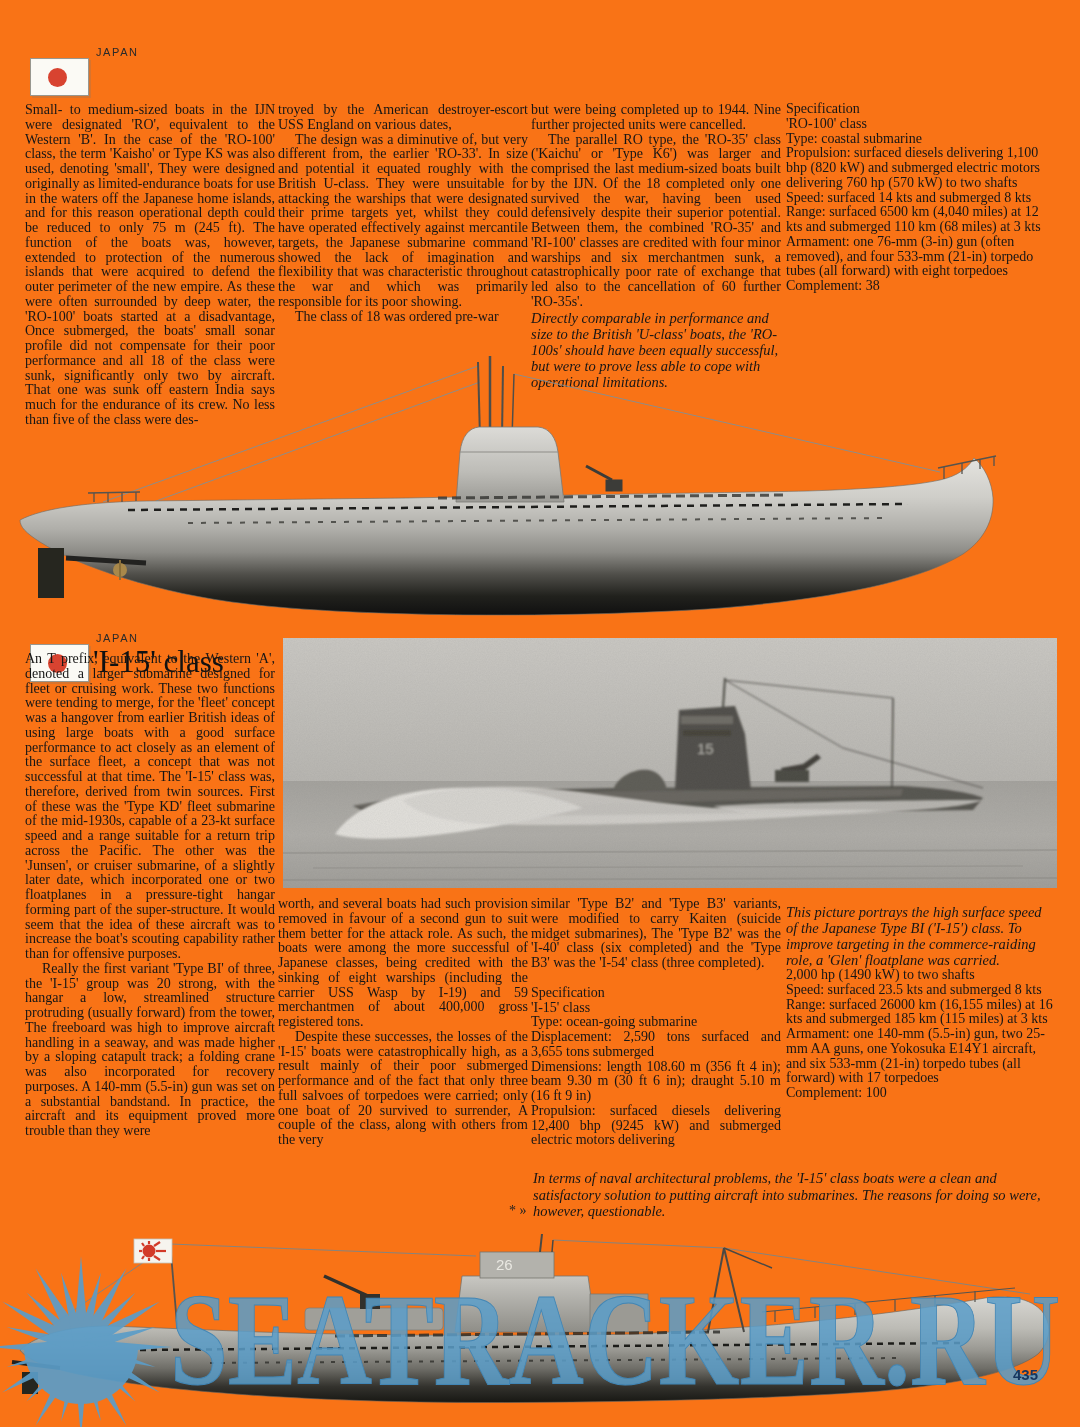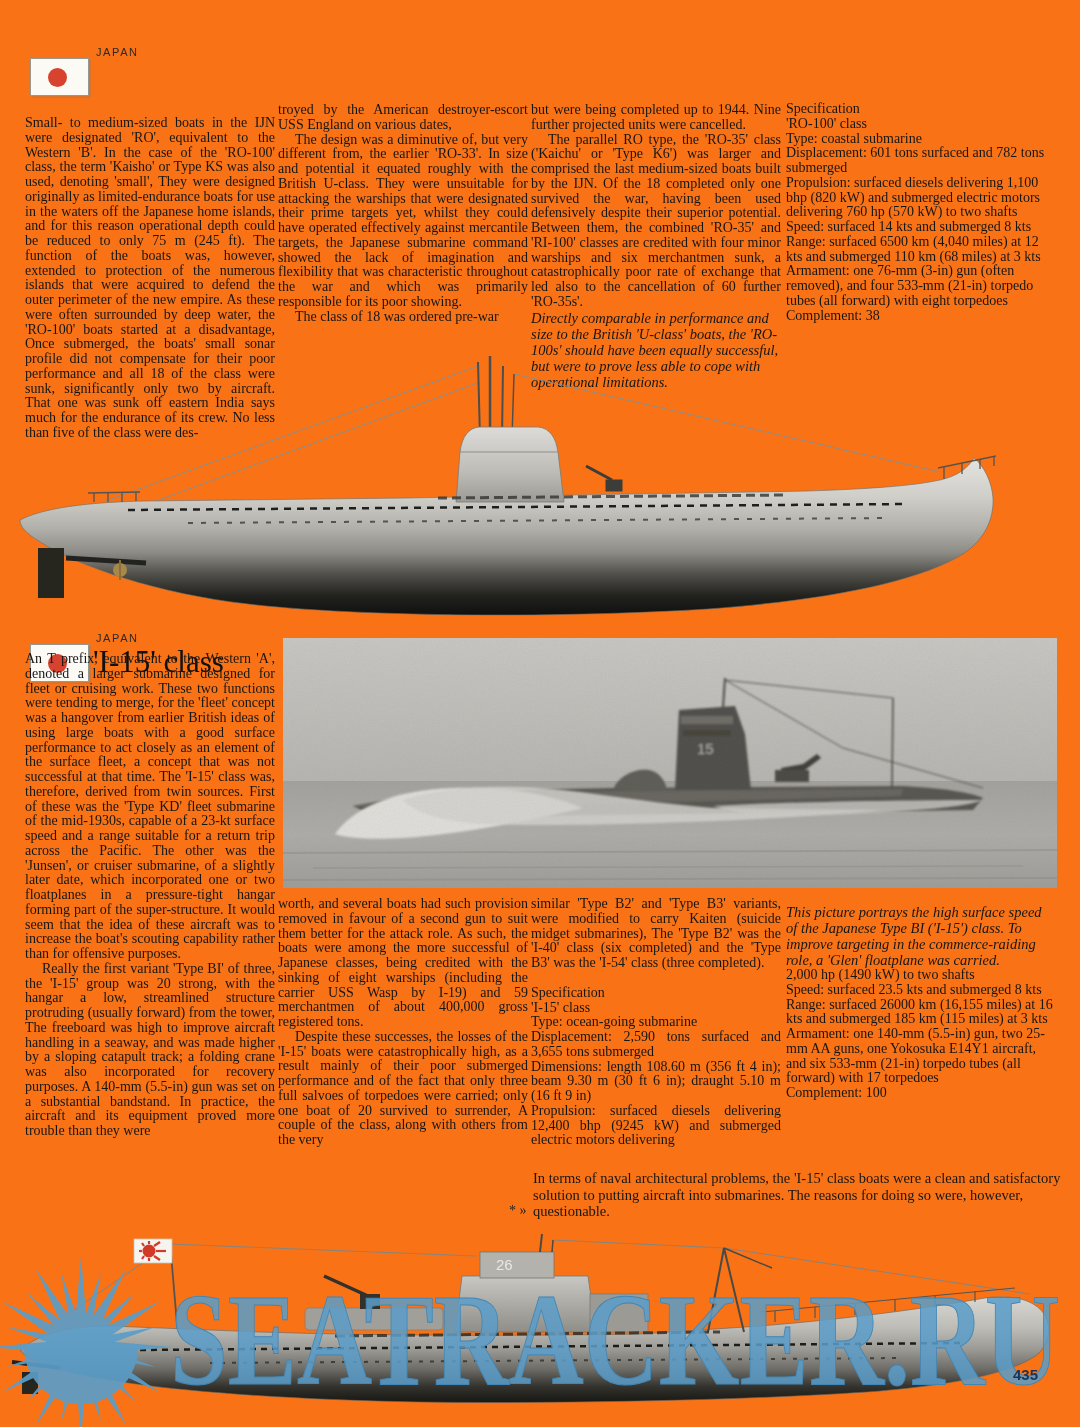--- a/index.html
+++ b/index.html
@@ -22,21 +22,21 @@
               text-align:justify; }
   .body-col p { margin:0; }
   .body-col p.ind { text-indent:17px; }
   .spec-col { position:absolute; width:272px; font-size:14px; line-height:14.75px; }
   .spec-col div { margin:0; }
   .caption { font-style:italic; text-align:left; font-size:14.5px; line-height:16px; }
   .gap { margin-top:15px; }
   .gap-sm { margin-top:13px; }
 
   .bottom-caption { position:absolute; left:533px; top:1170px; width:528px;
-                    font-size:14.5px; line-height:16.5px; }
+                    font-style:italic; font-size:14.5px; line-height:16.5px; }
   .bottom-marker { position:absolute; left:509px; top:1203px; font-size:14px; color:#222; }
 
   .illus { position:absolute; pointer-events:none; }
   .photo { position:absolute; left:283px; top:638px; width:774px; height:250px; }
 
   .watermark-svg { position:absolute; left:170px; top:1268px; }
   .starburst { position:absolute; left:-14px; top:1252px; }
   .page-number { position:absolute; left:1013px; top:1366px;
                  font-family:"Liberation Sans", sans-serif; font-size:15px;
                  color:#16355e; font-weight:bold; }
@@ -44,38 +44,37 @@
 </head>
 <body>
 
 <div class="page">
 
   <div class="flag" style="left:30px; top:58px;">
     <span class="disc"></span>
   </div>
   <div class="country" style="left:96px; top:46px;">JAPAN</div>
 
-  <div class="body-col" style="left:25px; top:116px;">
+  <div class="body-col" style="left:25px; top:103px;">
     <p>Small- to medium-sized boats in the IJN were designated 'RO', equivalent to the Western 'B'. In the case of the 'RO-100' class, the term 'Kaisho' or Type KS was also used, denoting 'small', They were designed originally as limited-endurance boats for use in the waters off the Japanese home islands, and for this reason operational depth could be reduced to only 75 m (245 ft). The function of the boats was, however, extended to protection of the numerous islands that were acquired to defend the outer perimeter of the new empire. As these were often surrounded by deep water, the 'RO-100' boats started at a disadvantage, Once submerged, the boats' small sonar profile did not compensate for their poor performance and all 18 of the class were sunk, significantly only two by aircraft. That one was sunk off eastern India says much for the endurance of its crew. No less than five of the class were des-</p>
   </div>
   <div class="body-col" style="left:278px; top:103px;">
     <p>troyed by the American destroyer-escort USS England on various dates,</p>
     <p class="ind">The design was a diminutive of, but very different from, the earlier 'RO-33'. In size and potential it equated roughly with the British U-class. They were unsuitable for attacking the warships that were designated their prime targets yet, whilst they could have operated effectively against mercantile targets, the Japanese submarine command showed the lack of imagination and flexibility that was characteristic throughout the war and which was primarily responsible for its poor showing.</p>
     <p class="ind">The class of 18 was ordered pre-war</p>
   </div>
   <div class="body-col" style="left:531px; top:103px;">
     <p>but were being completed up to 1944. Nine further projected units were cancelled.</p>
     <p class="ind">The parallel RO type, the 'RO-35' class ('Kaichu' or 'Type K6') was larger and comprised the last medium-sized boats built by the IJN. Of the 18 completed only one survived the war, having been used defensively despite their superior potential. Between them, the combined 'RO-35' and 'RI-100' classes are credited with four minor warships and six merchantmen sunk, a catastrophically poor rate of exchange that led also to the cancellation of 60 further 'RO-35s'.</p>
     <p class="caption gap">Directly comparable in performance and size to the British 'U-class' boats, the 'RO-100s' should have been equally successful, but were to prove less able to cope with operational limitations.</p>
   </div>
   <div class="spec-col" style="left:786px; top:102px;">
     <div>Specification</div>
     <div>'RO-100' class</div>
     <div>Type: coastal submarine</div>
-    <div>Displacement: 601 tons surfaced and 782 tons submerged</div>
     <div>Propulsion: surfaced diesels delivering 1,100 bhp (820 kW) and submerged electric motors delivering 760 hp (570 kW) to two shafts</div>
     <div>Speed: surfaced 14 kts and submerged 8 kts</div>
     <div>Range: surfaced 6500 km (4,040 miles) at 12 kts and submerged 110 km (68 miles) at 3 kts</div>
     <div>Armament: one 76-mm (3-in) gun (often removed), and four 533-mm (21-in) torpedo tubes (all forward) with eight torpedoes</div>
     <div>Complement: 38</div>
   </div>
 
   <svg class="illus" style="left:8px; top:352px;" width="1000" height="275" viewBox="0 0 1000 275">
     <defs>
       <linearGradient id="hullg1" x1="0" y1="0" x2="0" y2="1">

